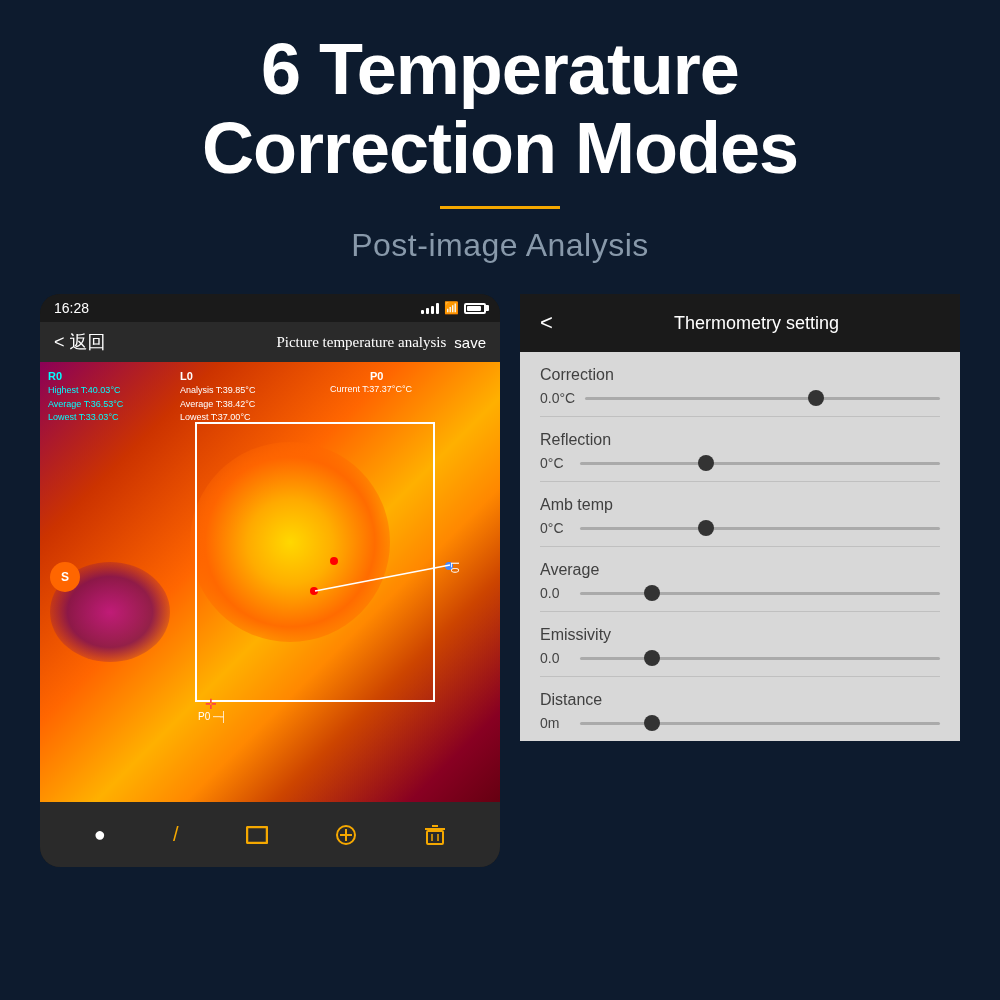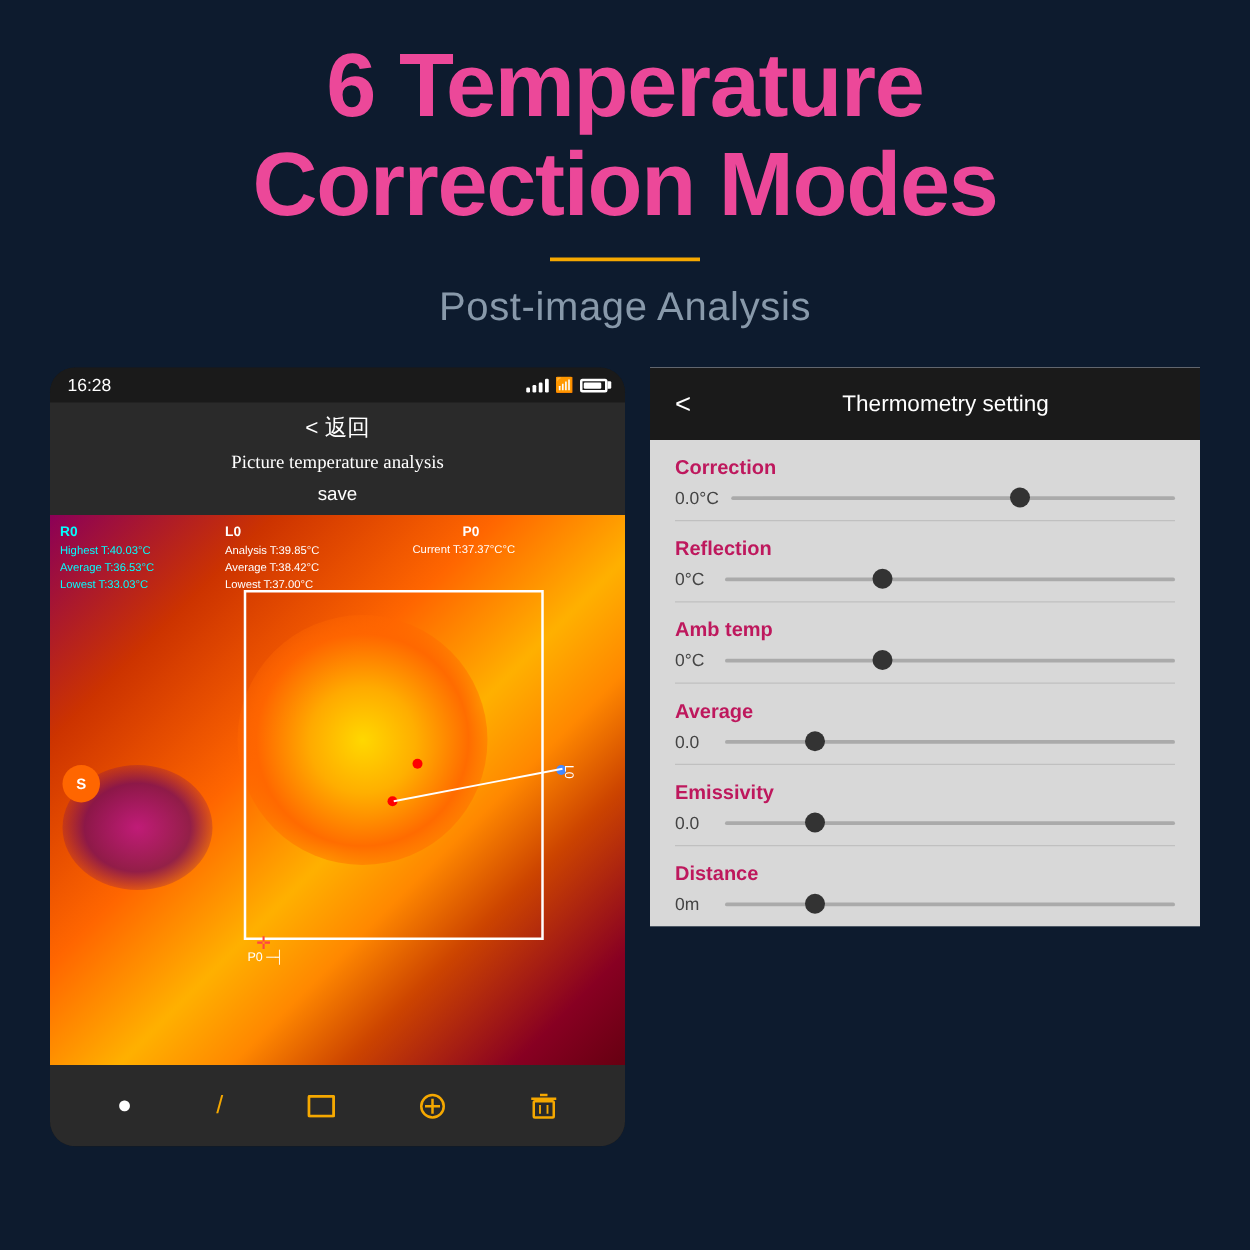--- a/index.html
+++ b/index.html
@@ -15,21 +15,21 @@
     .page-container {
       width: 1000px;
       height: 1000px;
       display: flex;
       flex-direction: column;
       align-items: center;
       padding-top: 30px;
     }
 
     .main-title {
-      color: #ec4899;
+      color: #ffffff;
       font-size: 72px;
       font-weight: 900;
       text-align: center;
       line-height: 1.1;
       letter-spacing: -1px;
     }
 
     .divider-line {
       width: 120px;
       height: 3px;
@@ -81,21 +81,20 @@
     }
 
     .phone-nav-bar {
       background: #2a2a2a;
       display: flex;
       align-items: center;
       padding: 8px 14px;
       color: white;
       font-size: 15px;
       gap: 8px;
-      flex-direction: column;
     }
 
     .nav-back {
       color: white;
       font-size: 18px;
     }
 
     .nav-title {
       flex: 1;
       text-align: right;
@@ -342,22 +341,22 @@
       padding: 14px 0 10px;
       border-bottom: 1px solid #c0c0c0;
     }
 
     .setting-row:last-child {
       border-bottom: none;
     }
 
     .setting-label {
       font-size: 16px;
-      color: #be185d;
-      font-weight: 700;
+      color: #404040;
+      font-weight: 400;
       margin-bottom: 6px;
     }
 
     .slider-row {
       display: flex;
       align-items: center;
       gap: 10px;
     }
 
     .slider-value {

